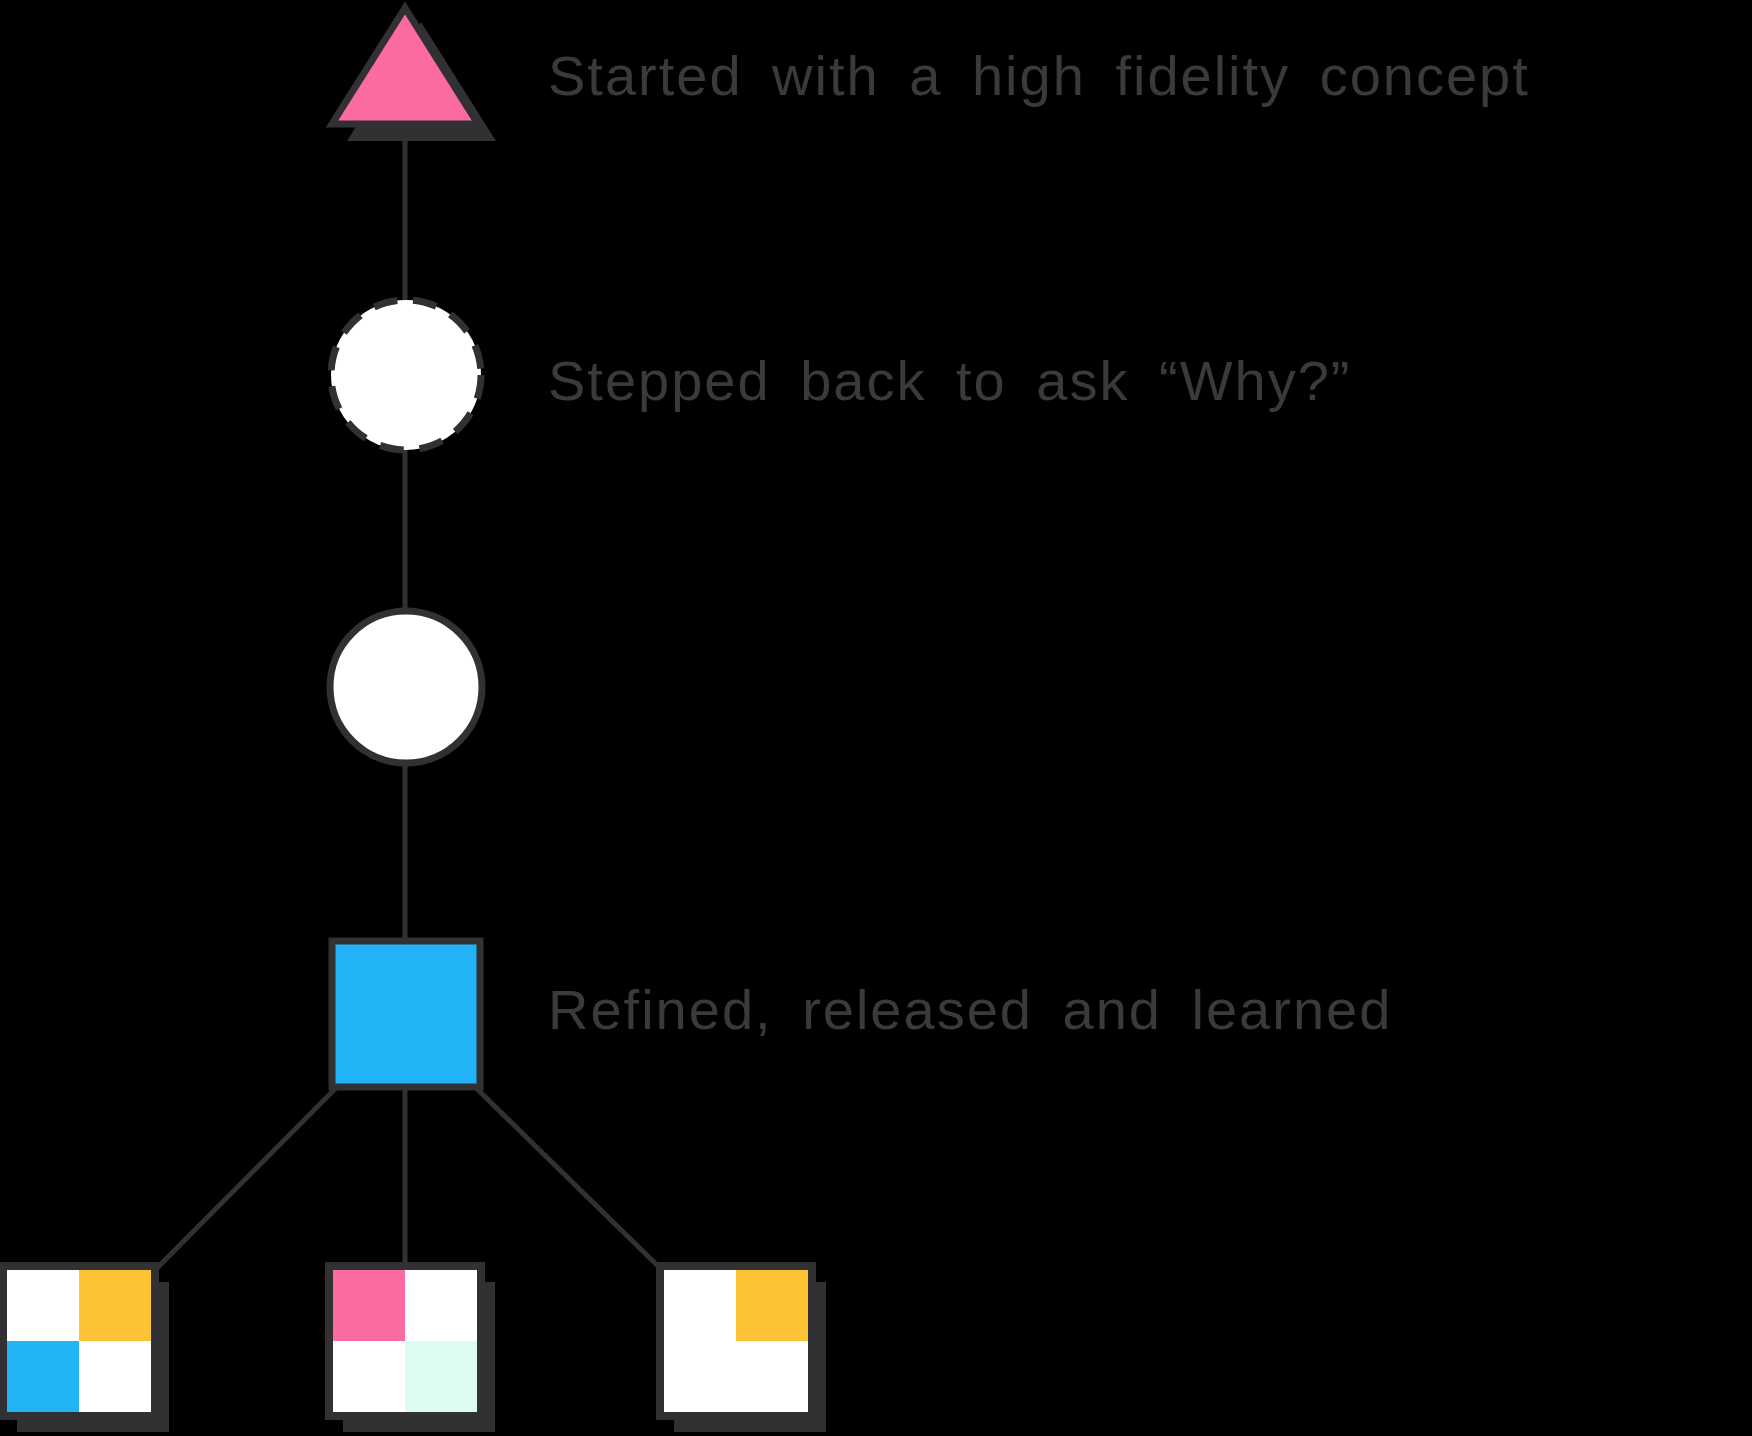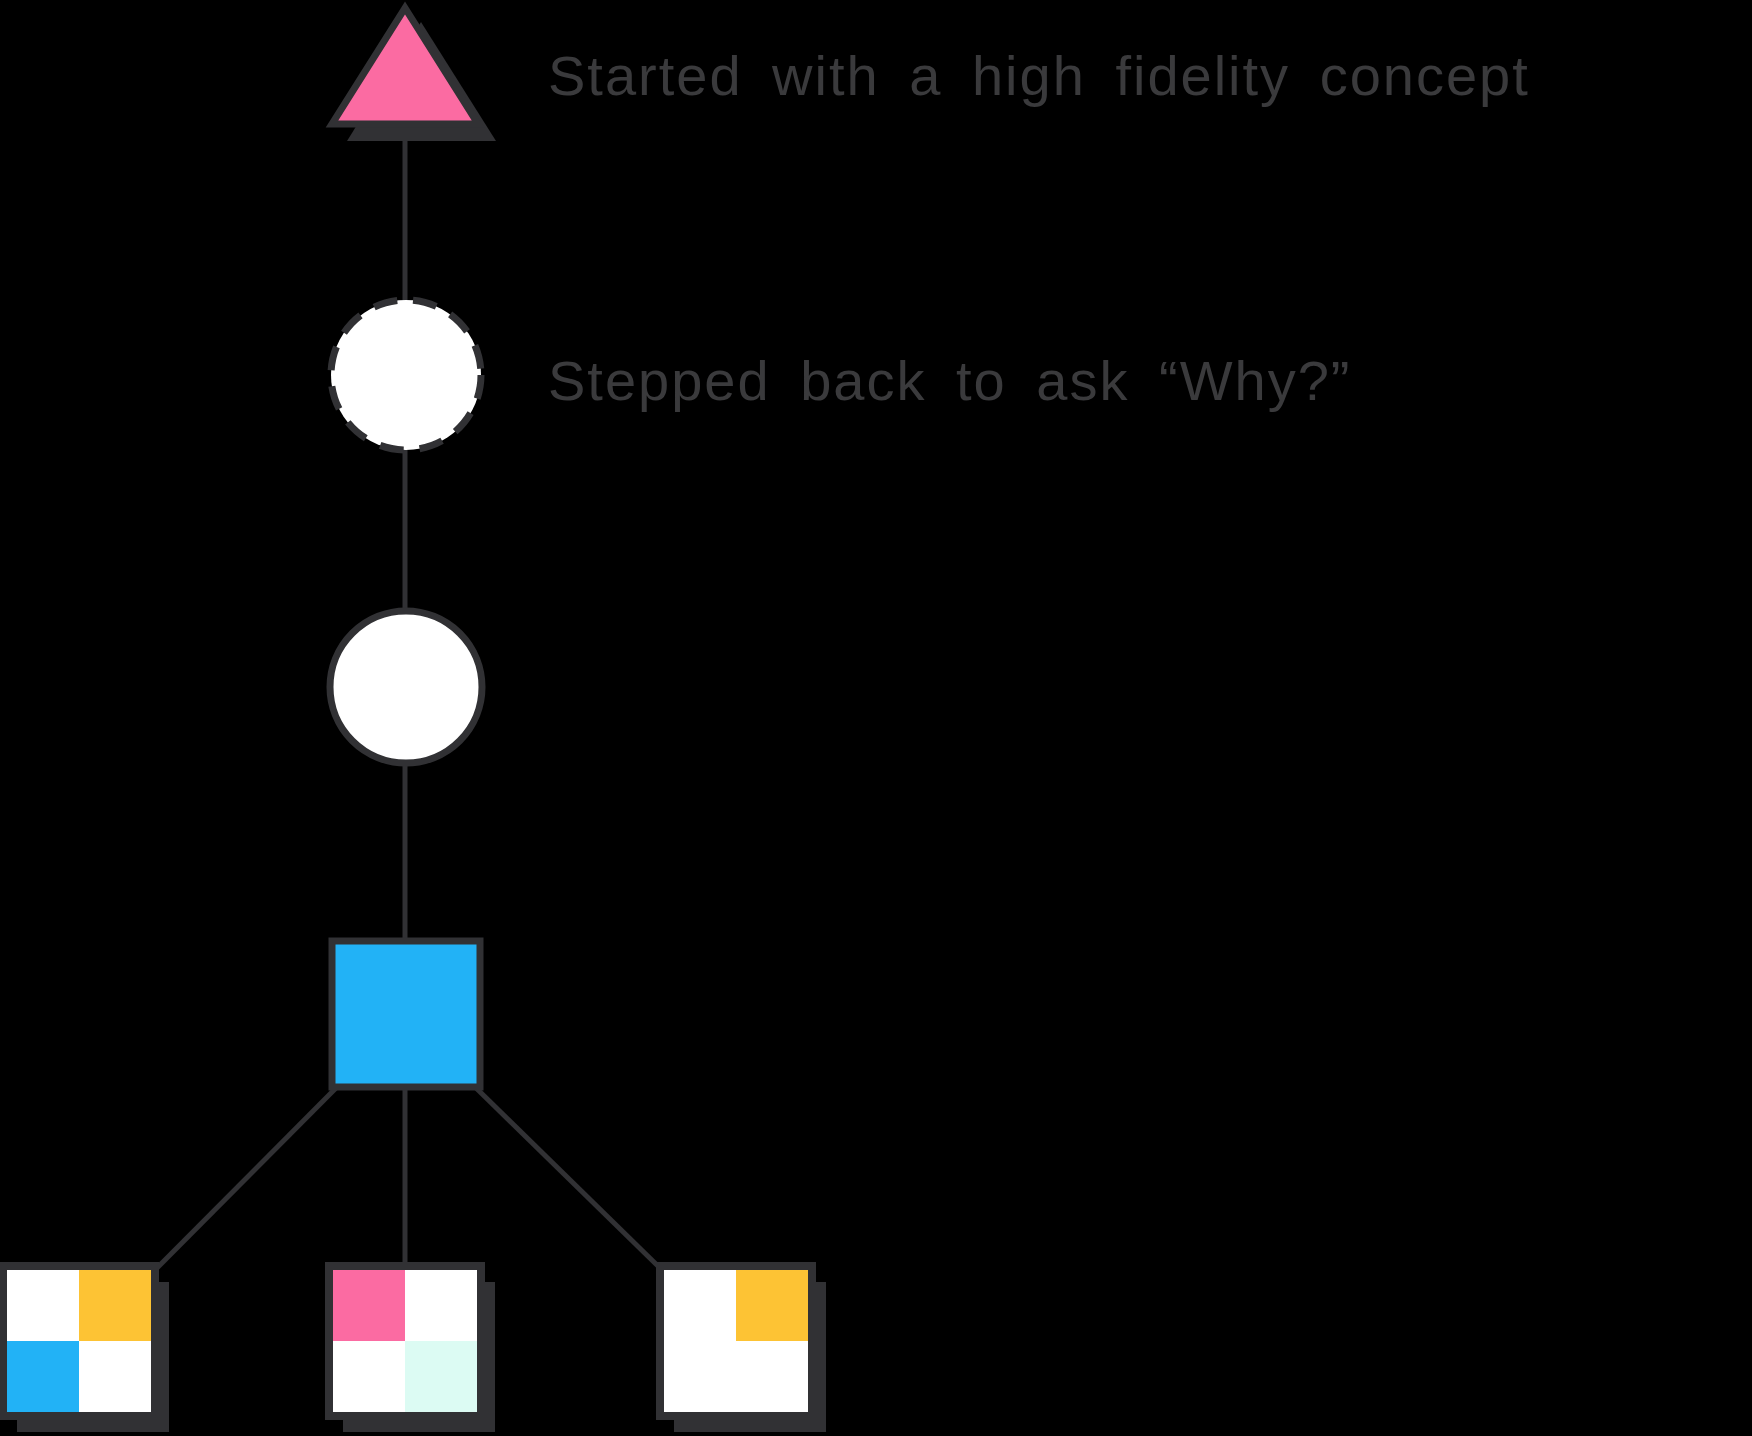--- a/index.html
+++ b/index.html
@@ -91,14 +91,15 @@
       <rect x="660" y="1266" width="76" height="75" fill="#FFFFFF"></rect>
       <rect x="736" y="1266" width="76" height="75" fill="#FDC334"></rect>
       <rect x="660" y="1341" width="76" height="75" fill="#FFFFFF"></rect>
       <rect x="736" y="1341" width="76" height="75" fill="#FFFFFF"></rect>
       <rect class="square-border" x="660" y="1266" width="152" height="150"></rect>
     </g>
   </svg>
 
   <div class="step-label label-1">Started with a high fidelity concept</div>
   <div class="step-label label-2">Stepped back to ask “Why?”</div>
+  <div class="step-label label-4">Refined, released and learned</div>
 
 </div>
 
 </body></html>

